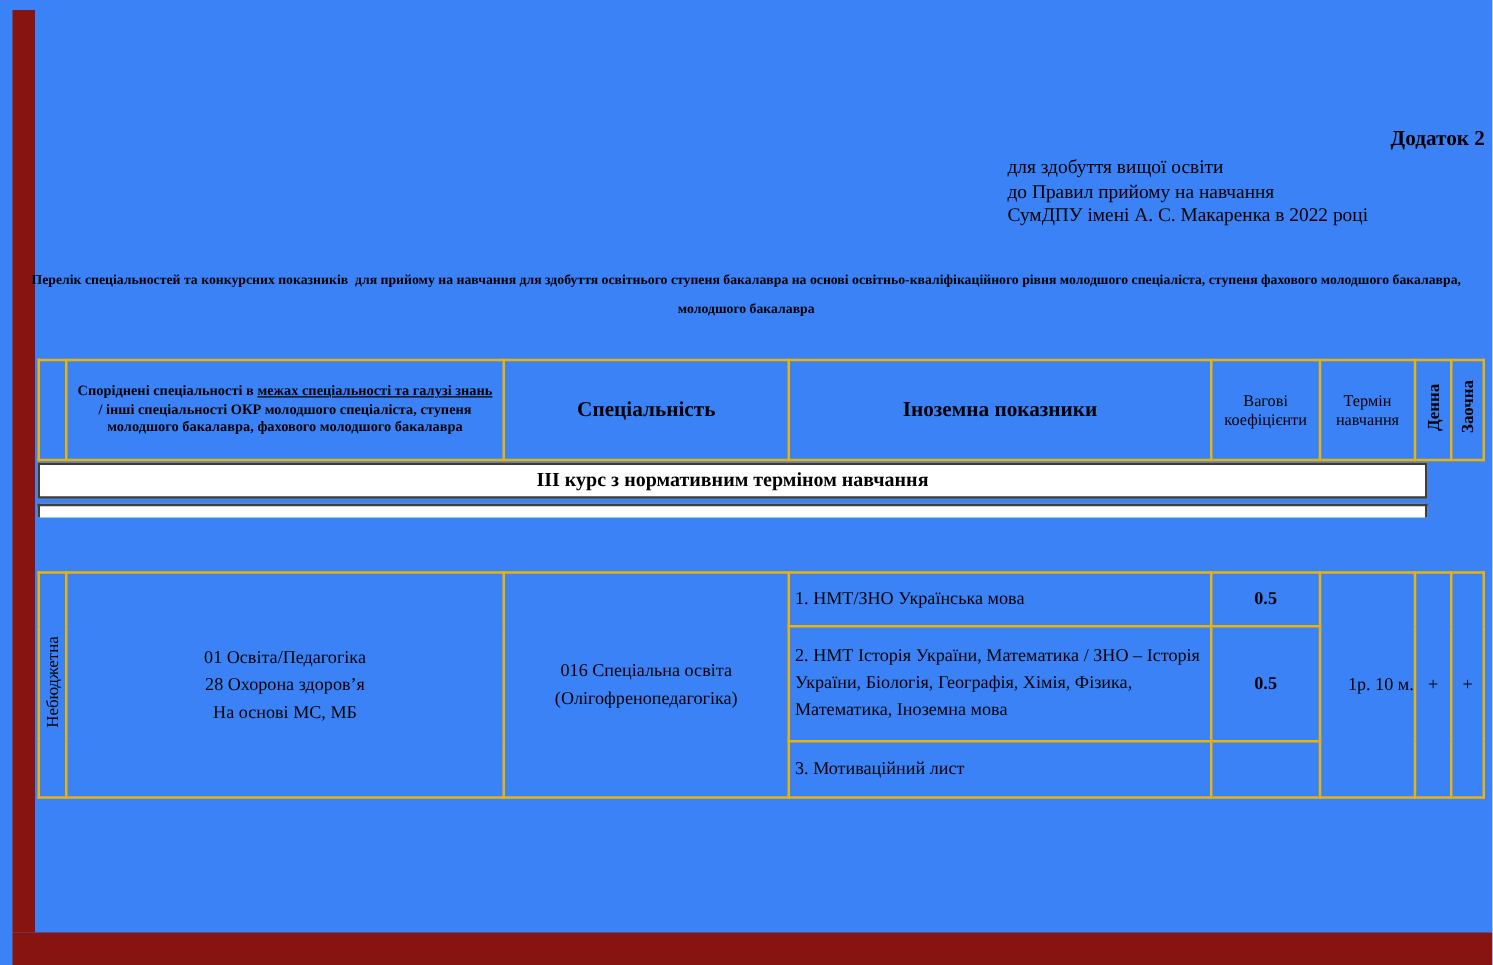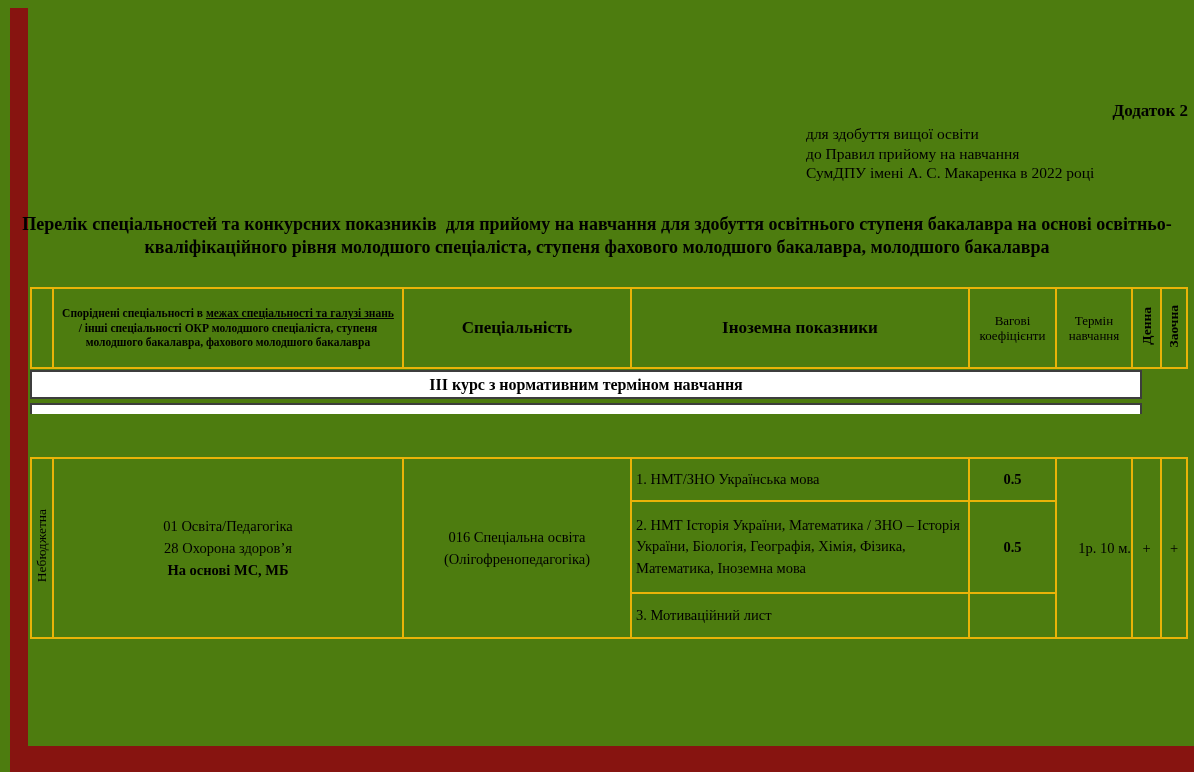--- a/index.html
+++ b/index.html
@@ -1,31 +1,31 @@
 <!DOCTYPE html>
 <html><head>
 <meta charset="utf-8">
 <style>
   * { margin:0; padding:0; box-sizing:border-box; }
   html,body { background:#ffffff; }
   body { font-family:"Liberation Serif","DejaVu Serif",serif; color:#000; }
-  #stage { position:relative; width:1194px; height:772px; background:#4d7c0f; overflow:hidden; }
+  #stage { position:relative; width:1194px; height:772px; background:#3b82f6; overflow:hidden; }
 
   
   .frame-left  { position:absolute; left:10px; top:8px; width:18px; height:738px; background:#871410; }
   .frame-bottom{ position:absolute; left:10px; top:746px; width:1184px; height:26px; background:#871410; }
 
   
   .appendix { position:absolute; left:806px; top:101px; width:382px; }
   .appendix .apx-title { font-weight:bold; font-size:17px; text-align:right; margin-bottom:3px; }
   .appendix .apx-line { font-size:15.5px; line-height:19.5px; text-align:left; }
 
   
   .doc-title { position:absolute; left:12px; top:213px; width:1170px;
-               font-weight:bold; font-size:18px; line-height:23px; text-align:center; white-space:pre-wrap; }
+               font-weight:bold; font-size:11px; line-height:23px; text-align:center; white-space:pre-wrap; }
 
   
   table { border-collapse:collapse; table-layout:fixed; }
   td { border:2px solid #eab308; vertical-align:middle; overflow:hidden; }
 
   .header-table { position:absolute; left:30px; top:287px; width:1156px; }
   .header-table td { height:80px; text-align:center; }
   .cell-related  { font-weight:bold; font-size:11.5px; line-height:14.5px; padding:2px 6px; }
   .cell-related .u { text-decoration:underline; }
   .cell-big      { font-weight:bold; font-size:17px; }
@@ -42,21 +42,21 @@
   .banner-course    { top:370px; height:29px; font-size:16px; }
   .banner-clipped   { top:403px; height:11px; border-bottom:none; }
   .banner-institute { top:414px; height:33px; font-size:16.5px; }
 
   
   .data-table { position:absolute; left:30px; top:457px; width:1156px; }
   .data-table td { font-size:14.5px; }
   .td-center { text-align:center; }
   .td-funding { text-align:center; }
   .cell-lines { line-height:22px; text-align:center; }
-  .cell-lines .bold { font-weight:bold; }
+  .cell-lines .bold { font-weight:normal; }
   .td-indicator { text-align:left; padding:2px 4px 2px 4px; line-height:21.5px; }
   .td-weight { text-align:center; font-weight:bold; font-size:14.5px; }
   .td-term { text-align:right; font-weight:normal; font-size:14.5px; }
   .td-plus { text-align:center; font-size:15px; }
   .row-1 td { height:43px; }
   .row-2 td { height:92px; }
   .row-3 td { height:45px; }
 </style>
 </head>
 <body>

